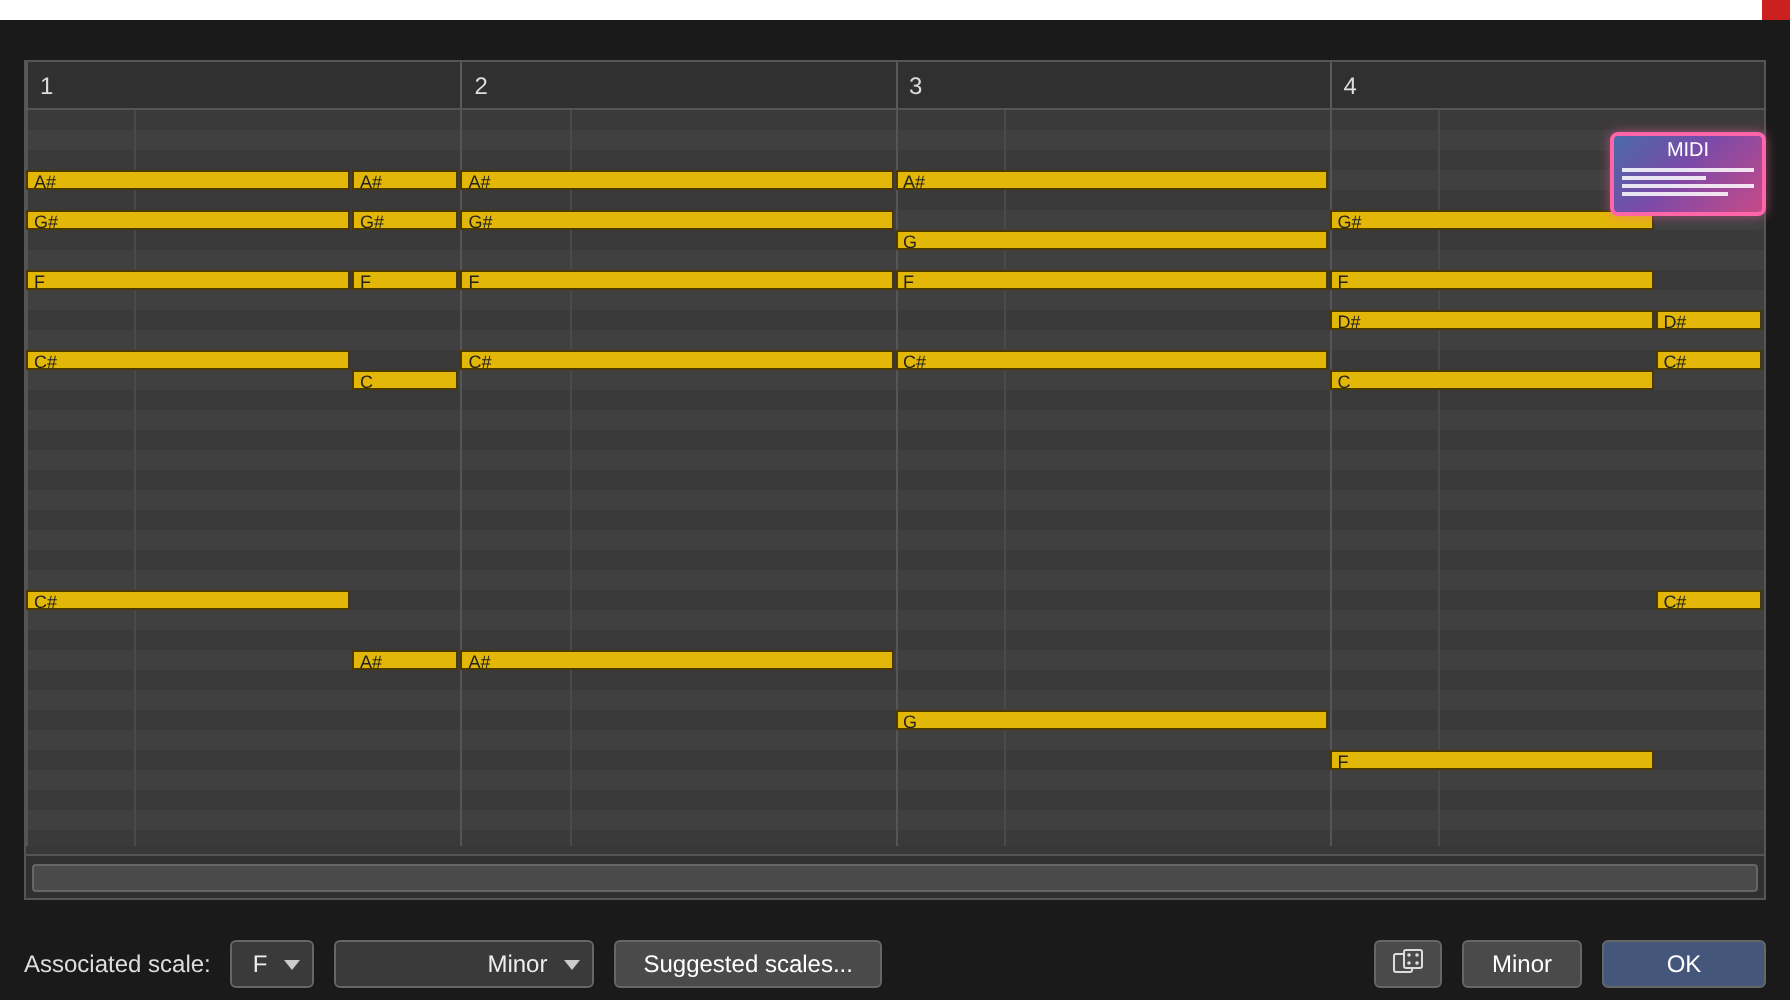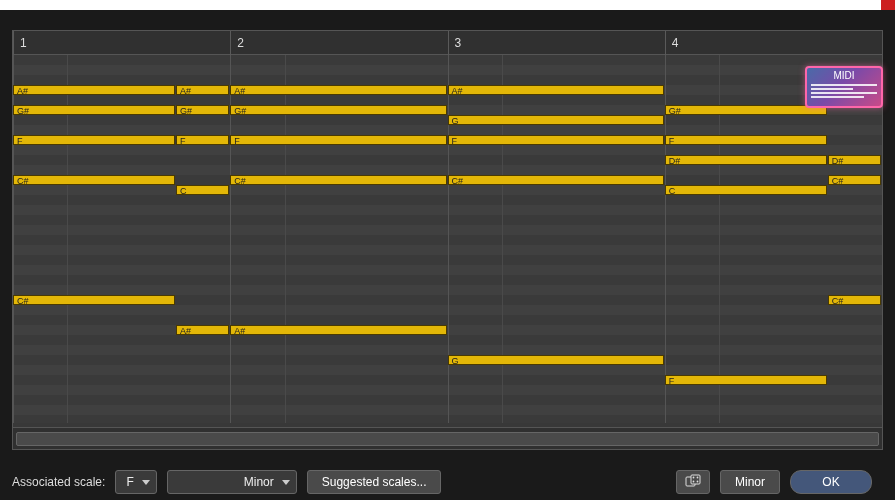--- a/index.html
+++ b/index.html
@@ -129,21 +129,21 @@
     position: relative;
   }
   .midi-badge .midi-lines div {
     height: 2px;
     background: #fff;
     margin: 2px 2px;
     opacity: 0.85;
   }
   .bottom-bar {
     position: absolute;
-    left: 0; right: 11px; bottom: 0;
+    left: 0; right: 0; bottom: 0;
     height: 36px;
     background: #1a1a1a;
     display: flex;
     align-items: center;
     gap: 10px;
     padding: 0 12px;
   }
   .label {
     color: #ddd;
     font-size: 12px;
@@ -178,21 +178,21 @@
     display: flex;
     align-items: center;
     justify-content: center;
     padding: 0 14px;
     color: #ffffff;
     font-size: 12px;
     cursor: pointer;
   }
   .btn.icon-btn { padding: 0 8px; }
   .btn.load { background: #5a3a3a; }
-  .btn.ok { background: #44577a; min-width: 82px; border-radius: 11px; }
+  .btn.ok { background: #44577a; min-width: 82px; }
   .spacer { flex: 1; }
   .dice-icon svg { display: block; }
 </style>
 </head>
 <body>
 
 <div class="top-bar">
   <div class="red-corner"></div>
 </div>
 

